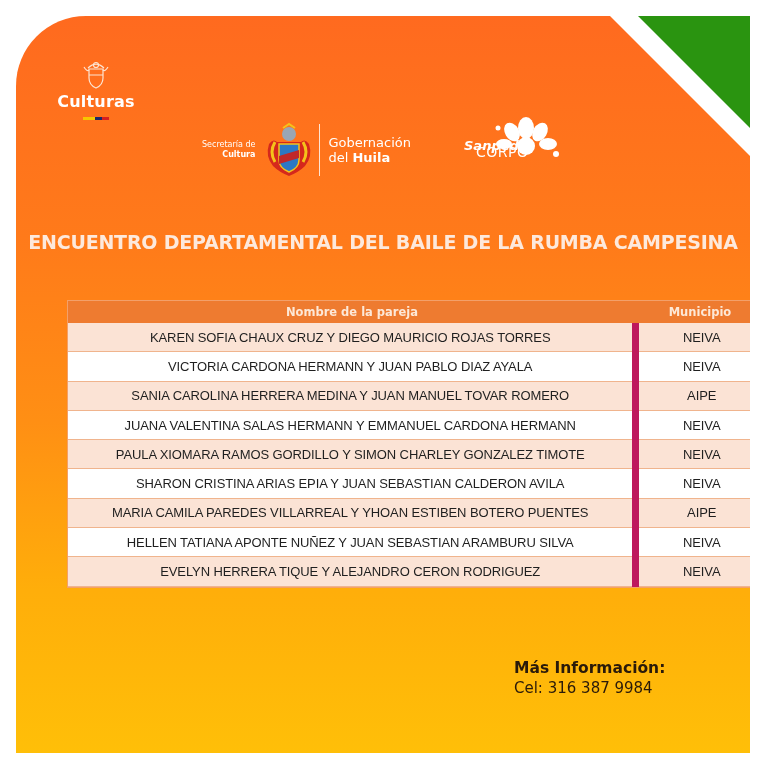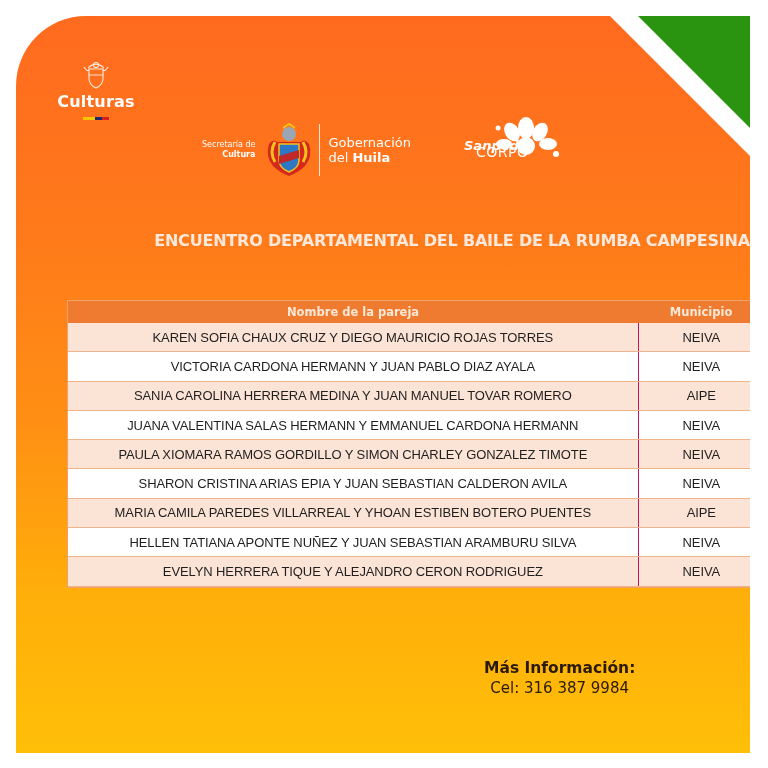--- a/index.html
+++ b/index.html
@@ -97,24 +97,24 @@
     }
     .logo-corpo .sanpedro {
       position: absolute; left: 0px; top: 24px;
       font-family: "DejaVu Sans", sans-serif; font-weight: bold; font-size: 13px;
       font-style: italic;
     }
     .title {
       position: absolute;
       left: 0; top: 215px;
       width: 734px;
-      text-align: right;
+      text-align: center;
       font-family: "DejaVu Sans", sans-serif;
       font-weight: bold;
-      font-size: 16px;
+      font-size: 19px;
       color: #fde9dc;
       letter-spacing: -0.2px;
     }
     
     .table-wrap {
       position: absolute;
       left: 19px; top: 284px;
       width: 696px;
       border: 1px solid #f3a06a;
       background: #fff;
@@ -139,37 +139,36 @@
       padding: 0;
       font-size: 13px;
       color: #1f1f1f;
       text-align: center;
       white-space: nowrap;
       border-bottom: 1px solid #f0b48d;
       letter-spacing: -0.1px;
     }
     tr.odd td { background: #fbe3d5; }
     tr.even td { background: #ffffff; }
-    td.name { width: 491px; border-right: 1px solid #be185d; }
+    td.name { width: 491px; border-right: 7px solid #be185d; }
     td.muni { width: 108px; }
     .resize-grip {
       position: absolute;
       right: 1px; bottom: 1px;
       width: 3px; height: 3px;
       background: #777;
     }
     
     .contact {
       position: absolute;
-      left: 468px; top: 642px;
+      left: 498px; top: 642px;
       font-family: "DejaVu Sans", sans-serif;
       color: #2a1a0a;
       font-size: 15px;
       line-height: 20px;
-      text-align: center;
     }
     .contact .heading { font-weight: bold; font-size: 15.5px; }
   </style>
 </head>
 <body>
 
 <div class="poster">
   <div class="corner-white"></div>
   <div class="corner-green"></div>
 

